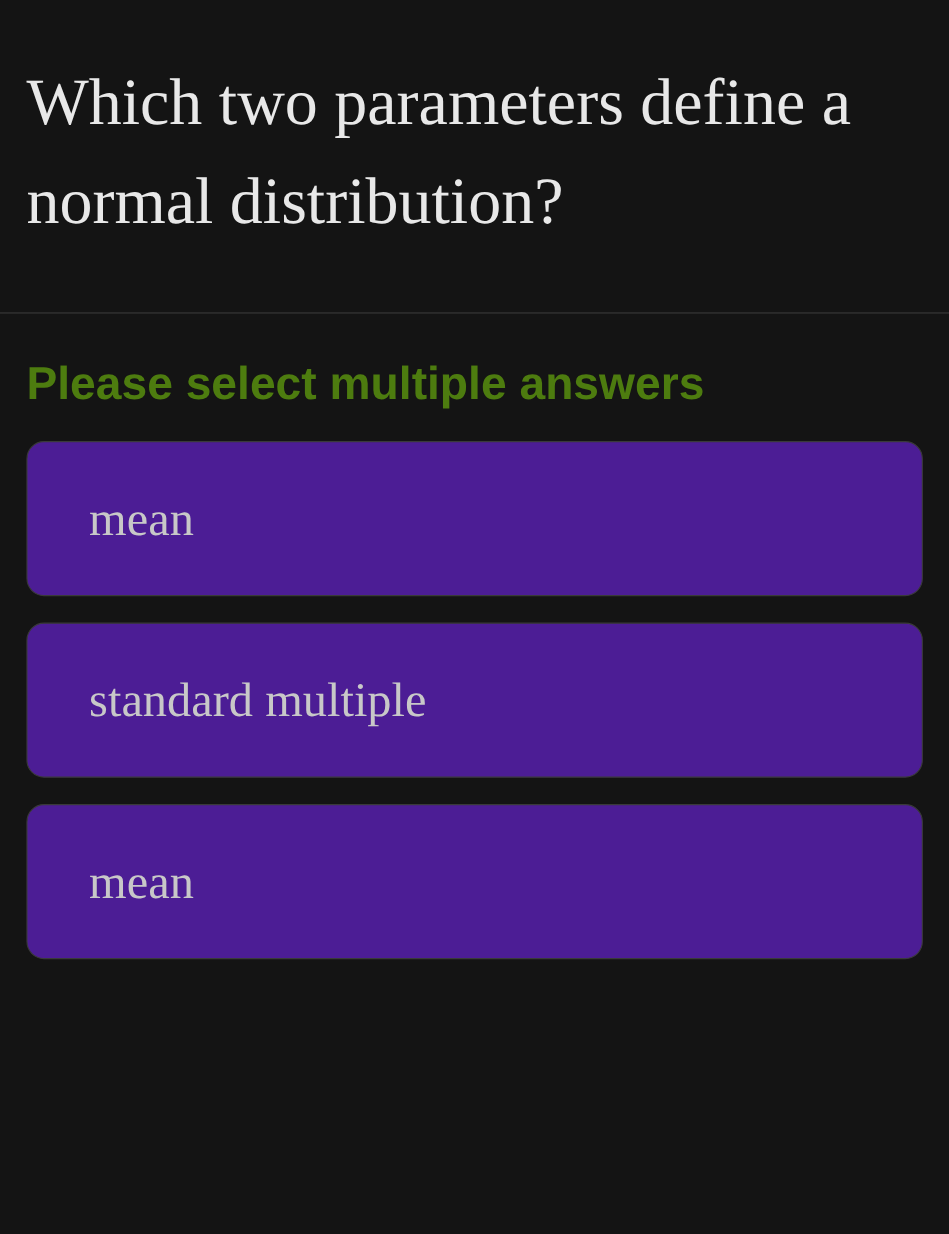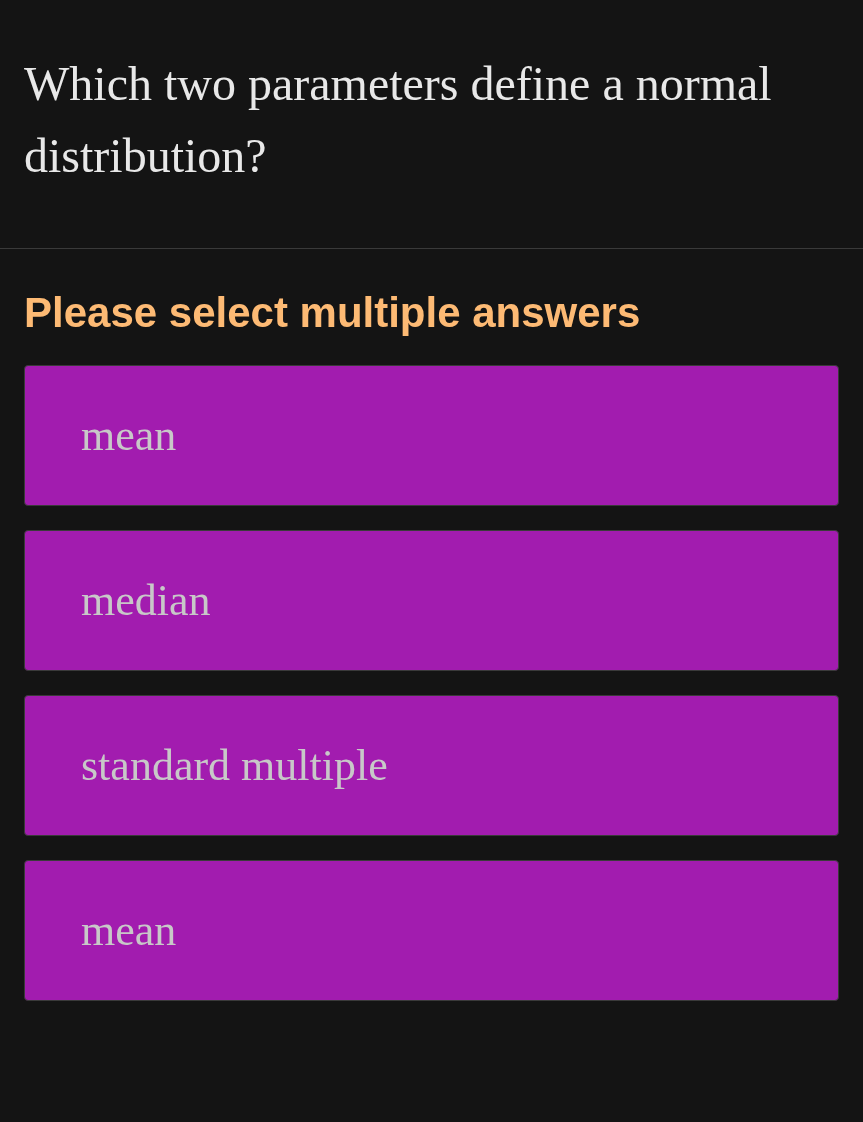--- a/index.html
+++ b/index.html
@@ -16,41 +16,41 @@
       overflow: hidden;
     }
     
     .question-section {
       padding: 48px 24px 56px 24px;
       border-bottom: 1px solid #3a3a3a;
     }
     
     .question-text {
       color: #e8e8e8;
-      font-size: 48px;
+      font-size: 60px;
       line-height: 1.5;
       font-weight: 400;
     }
     
     .answers-section {
       padding: 40px 24px 0 24px;
     }
     
     .instruction-text {
-      color: #fdba74;
+      color: #4d7c0f;
       font-size: 42px;
       font-weight: 700;
       font-family: 'Segoe UI', Arial, sans-serif;
       margin-bottom: 28px;
     }
     
     .option-card {
-      background-color: #a21caf;
+      background-color: #4c1d95;
       border: 1px solid #3a3a3a;
-      border-radius: 4px;
+      border-radius: 16px;
       padding: 44px 56px;
       margin-bottom: 24px;
       cursor: pointer;
       width: 100%;
     }
     
     .option-label {
       color: #c8c8c8;
       font-size: 44px;
       font-weight: 400;
@@ -64,23 +64,20 @@
   <h1 class="question-text">Which two parameters define a normal distribution?</h1>
 </div>
 
 <div class="answers-section">
   <div class="instruction-text">Please select multiple answers</div>
 
   <div class="option-card">
     <span class="option-label">mean</span>
   </div>
 
-  <div class="option-card">
-    <span class="option-label">median</span>
-  </div>
 
   <div class="option-card">
     <span class="option-label">standard multiple</span>
   </div>
 
   <div class="option-card">
     <span class="option-label">mean</span>
   </div>
 </div>
 

